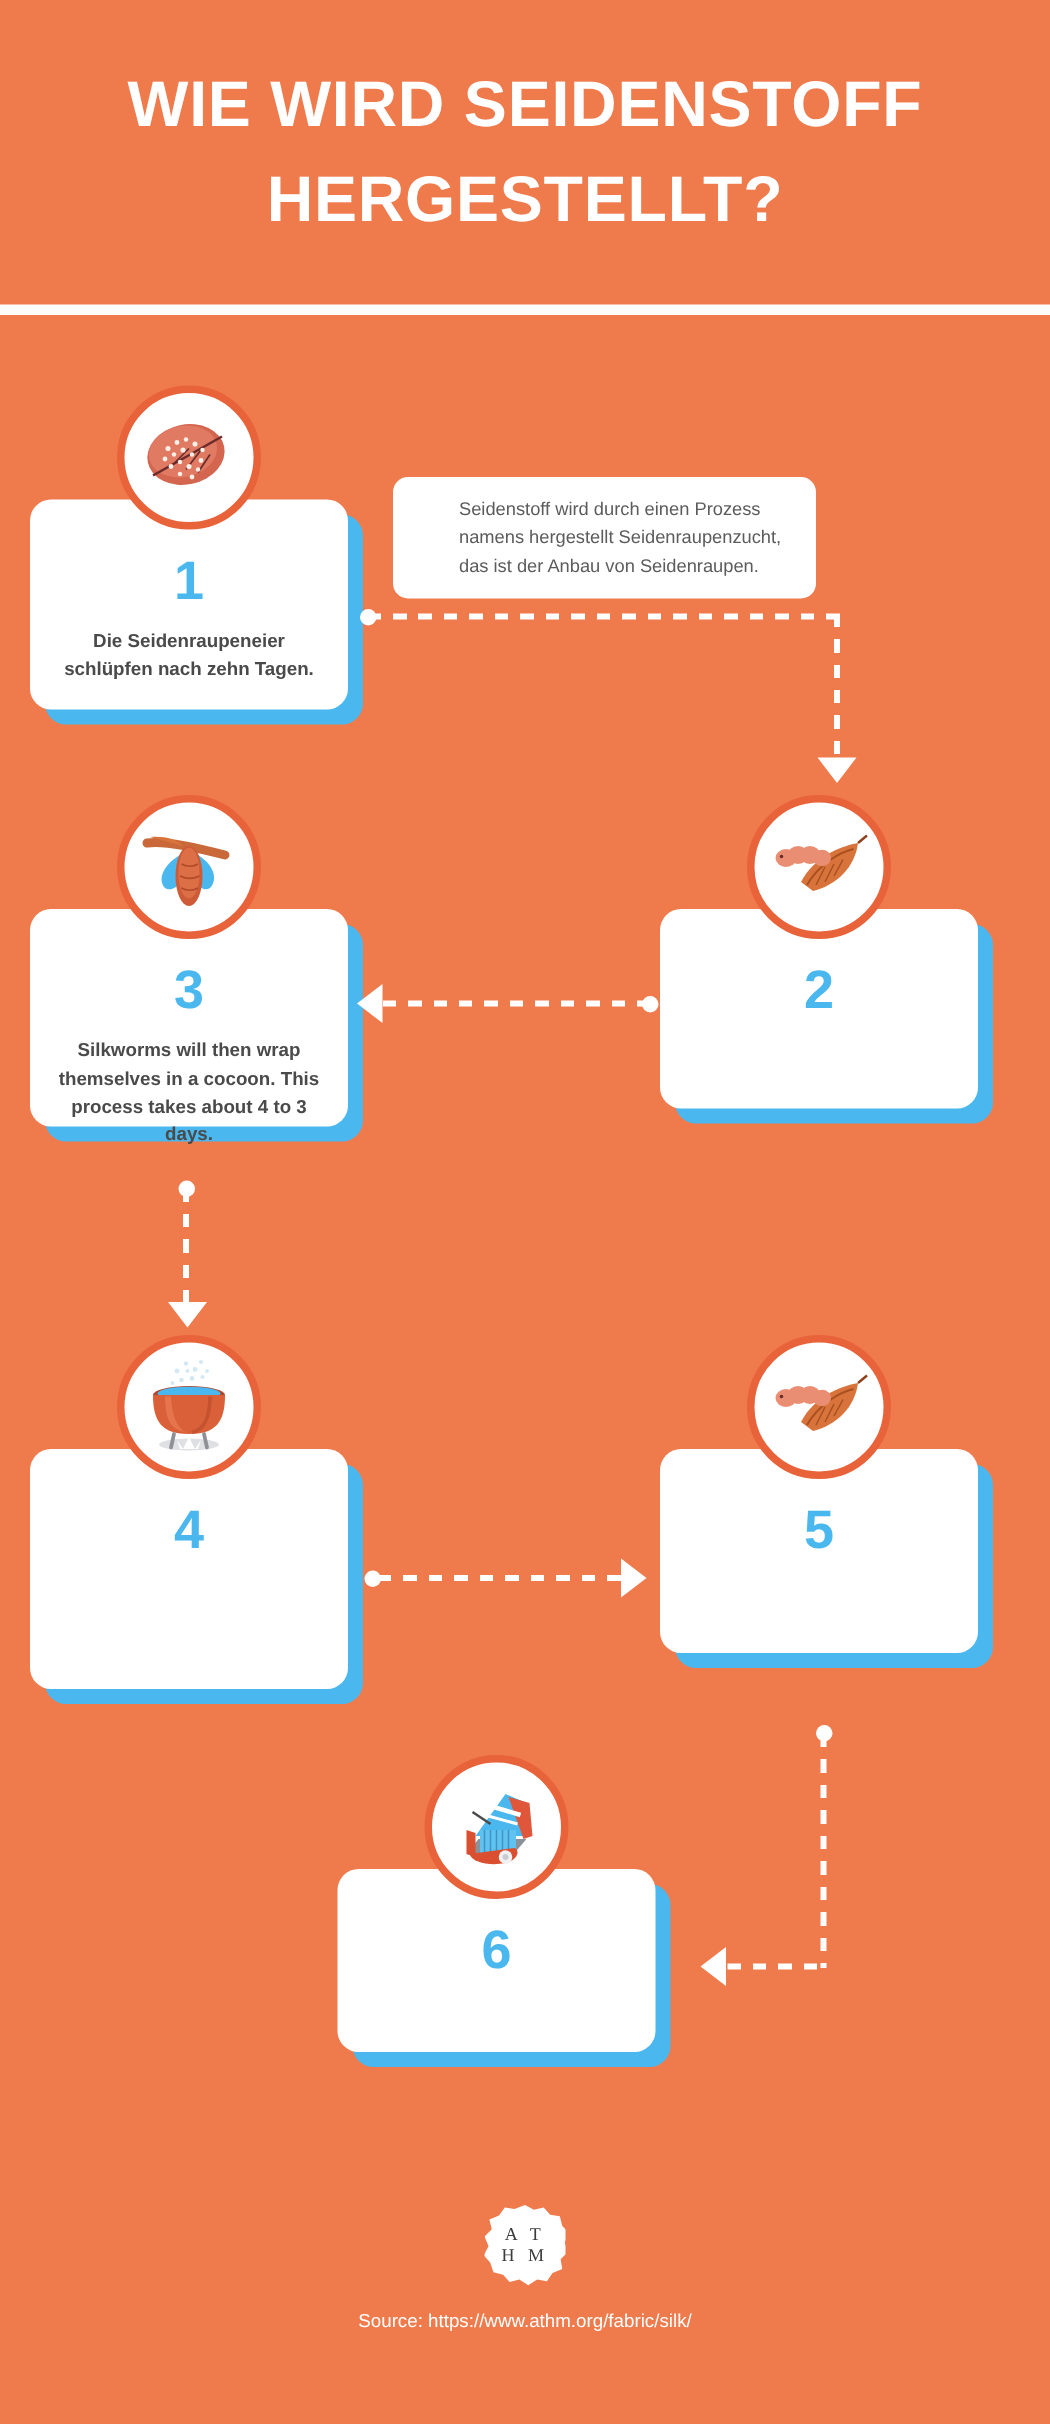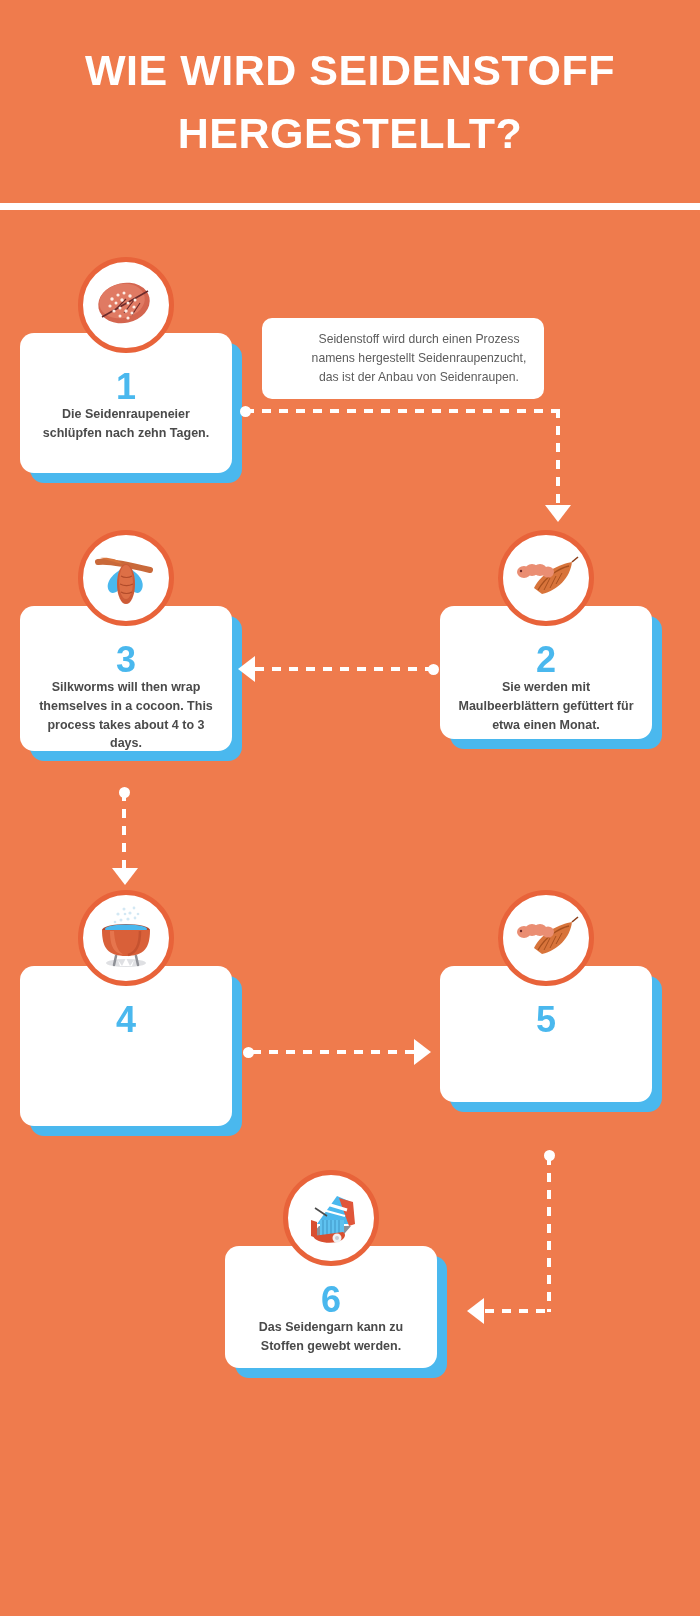--- a/index.html
+++ b/index.html
@@ -68,20 +68,21 @@
     font-size: 36px;
     font-weight: bold;
     line-height: 1;
   }
   .card .desc {
     color: #4a4a4a;
     font-size: 12.5px;
     font-weight: bold;
     line-height: 1.5;
     text-align: center;
+    margin-top: 13px;
   }
 
   
   .bubble {
     position: absolute;
     width: 96px; height: 96px;
     border-radius: 50%;
     background: #ffffff;
     border: 5px solid #e8633a;
     z-index: 6;
@@ -99,21 +100,21 @@
     width: 282px;
     background: #ffffff;
     border-radius: 10px;
     padding: 12px 12px;
     z-index: 4;
   }
   .intro p {
     color: #5c5c5c;
     font-size: 12.2px;
     line-height: 1.55;
-    text-align: center;
+    text-align: left;
     margin-left: 32px;
   }
   .dash-h {
     position: absolute;
     height: 4px;
     background-image: repeating-linear-gradient(to right, #ffffff 0px, #ffffff 9px, rgba(255,255,255,0) 9px, rgba(255,255,255,0) 17px);
     z-index: 3;
   }
   .dash-v {
     position: absolute;
@@ -241,21 +242,20 @@
           <circle cx="42" cy="44" r="1.5"></circle>
         <circle cx="30" cy="47" r="1.5"></circle>
           <circle cx="38" cy="49" r="1.6"></circle>
       </g>
     </svg>
   </div>
 
   <div class="card-shadow" style="left:450px; top:616px; width:212px; height:133px;"></div>
   <div class="card" style="left:440px; top:606px; width:212px; height:133px; padding-top:36px;">
     <div class="num">2</div>
-    <div class="desc">Sie werden mit Maulbeerblättern gefüttert für etwa einen Monat.</div>
   </div>
   <div class="bubble" style="left:498px; top:530px;">
     <svg width="76" height="76" viewBox="0 0 76 76">
       <path d="M26 48 C34 32 52 24 64 22 C62 38 50 50 34 54 Z" fill="#d8743b"></path>
       <path d="M30 50 C38 36 52 28 61 26" stroke="#a8501f" stroke-width="1.4" fill="none"></path>
       <path d="M36 50 L42 38 M42 48 L48 36 M48 44 L54 33" stroke="#a8501f" stroke-width="1" fill="none"></path>
       <path d="M64 22 L70 17" stroke="#8c3f1a" stroke-width="1.6" fill="none"></path>
       <g fill="#ea8e73">
         <ellipse cx="16" cy="32" rx="7" ry="6"></ellipse>
         <ellipse cx="24" cy="30" rx="7" ry="6"></ellipse>
@@ -328,35 +328,41 @@
         <ellipse cx="32" cy="30" rx="7" ry="6"></ellipse>
         <ellipse cx="40" cy="32" rx="6" ry="5.5"></ellipse>
       </g>
       <circle cx="13" cy="31" r="1.2" fill="#6b2b2b"></circle>
     </svg>
   </div>
 
   <div class="card-shadow" style="left:235px; top:1256px; width:212px; height:122px;"></div>
   <div class="card" style="left:225px; top:1246px; width:212px; height:122px; padding-top:36px;">
     <div class="num">6</div>
-    <div class="desc">Das Seidengarn kann zu Stoffen gewebt werden.</div>
   </div>
   <div class="bubble" style="left:283px; top:1170px;">
     <svg width="76" height="76" viewBox="0 0 76 76">
       <path d="M24 44 L44 16 L58 22 L56 44 Z" fill="#4ab8ee"></path>
       <path d="M26 46 L18 56 L46 60 L58 46 Z" fill="#8a9199"></path>
       <path d="M18 40 L18 56 L24 58 L24 42 Z" fill="#d94f30"></path>
       <path d="M46 18 L60 22 L62 44 L56 46 Z" fill="#e0563a"></path>
       <rect x="27" y="40" width="24" height="16" fill="#5fc2f0"></rect>
       <g stroke="#3f94c4" stroke-width="1">
         <path d="M30 40 L30 56 M34 40 L34 56 M38 40 L38 56 M42 40 L42 56 M46 40 L46 56"></path>
       </g>
       <path d="M20 56 C22 62 34 64 44 62 C52 60 54 54 50 52" fill="#d94f30"></path>
       <path d="M34 24 L54 30" stroke="#ffffff" stroke-width="3" fill="none"></path>
       <path d="M30 30 L52 36" stroke="#ffffff" stroke-width="2" fill="none"></path>
       <circle cx="44" cy="58" r="4.5" fill="#f0f1f3"></circle>
       <circle cx="44" cy="58" r="2" fill="#c8ccd2"></circle>
       <path d="M22 28 L34 36" stroke="#4a4a4a" stroke-width="1.6" fill="none"></path>
     </svg>
   </div>
 
+  <div class="footer">
+    <div class="logo-badge">
+      <span class="l1">A T</span>
+      <span class="l2">H M</span>
+    </div>
+    <div class="source">Source: https://www.athm.org/fabric/silk/</div>
+  </div>
 
 </div>
 
 </body></html>

